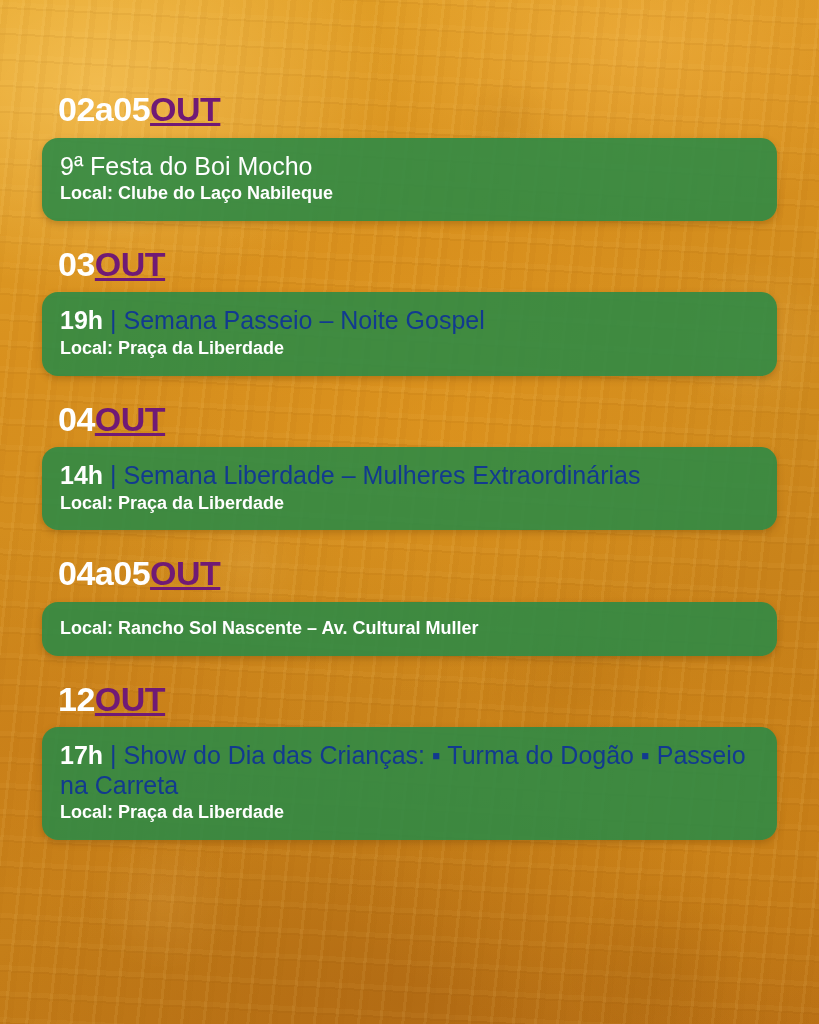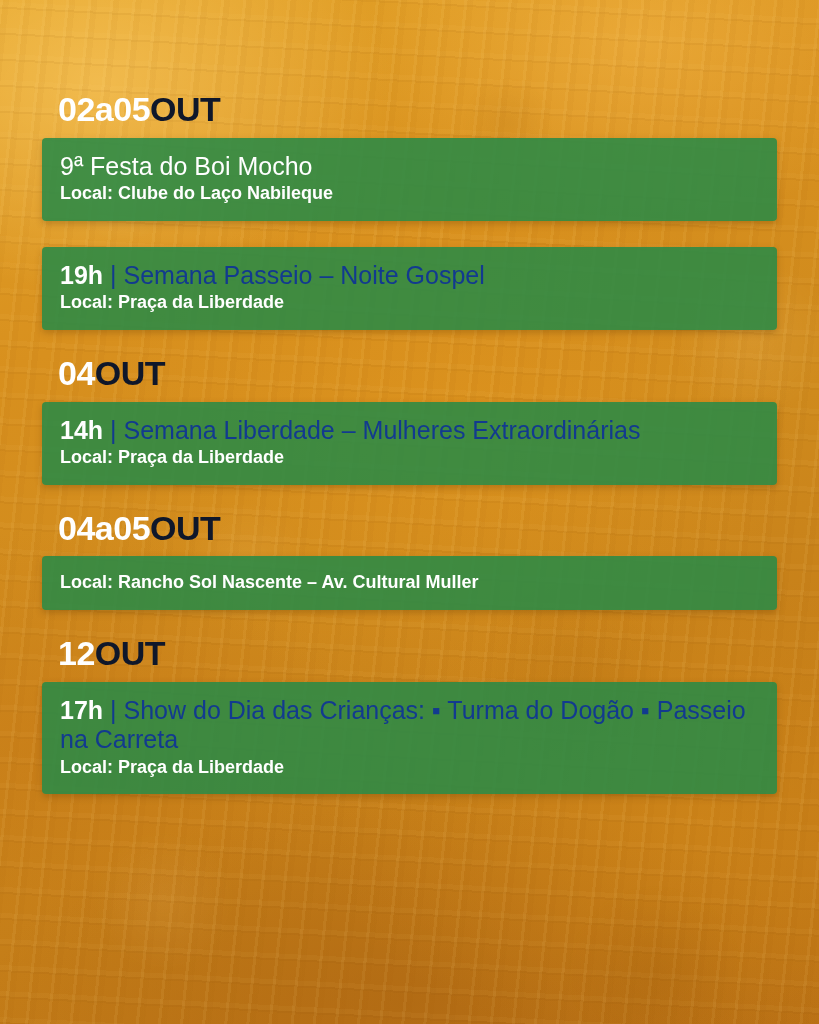--- a/index.html
+++ b/index.html
@@ -80,26 +80,26 @@
 
   .date-line {
     font-size: 34px;
     font-weight: 800;
     letter-spacing: -0.5px;
     line-height: 1.05;
     margin: 0 0 10px 3px;
     white-space: nowrap;
   }
   .date-day { color: #ffffff; margin-left: 13px; }
-  .date-month { color: #0f172a; }
+  .date-month { color: #701a75; text-decoration: underline; }
 
   
   .card {
     background: rgba(42,138,70,0.88);
-    border-radius: 4px;
+    border-radius: 16px;
     padding: 14px 18px 16px 18px;
     box-shadow: 0 3px 7px rgba(90,50,5,0.28);
     margin-bottom: 26px;
     max-width: 736px;
   }
 
   .card-title {
     font-size: 25px;
     line-height: 1.18;
     color: #ffffff;
@@ -144,20 +144,23 @@
         <span>9ª Festa do Boi Mocho</span>
       </div>
       <div class="card-local">
         <span>Local:</span>
         <span>Clube do Laço Nabileque</span>
       </div>
     </div>
   </div>
 
   <div class="event-block">
+    <div class="date-line">
+      <span class="date-day">03</span><span class="date-month">OUT</span>
+    </div>
     <div class="card">
       <div class="card-title">
         <span class="time">19h</span>
         <span class="sep">|</span>
         <span class="body-hl">Semana Passeio – Noite Gospel</span>
       </div>
       <div class="card-local">
         <span>Local:</span>
         <span>Praça da Liberdade</span>
       </div>

